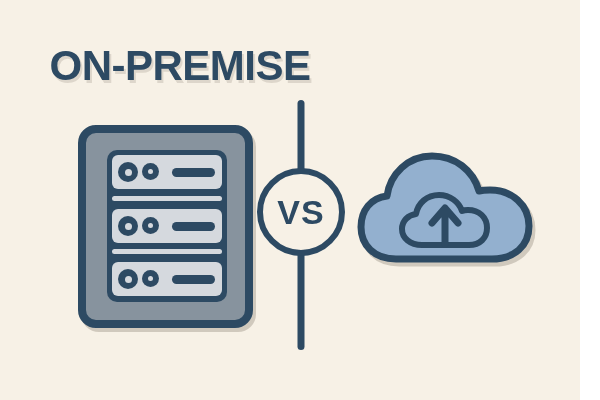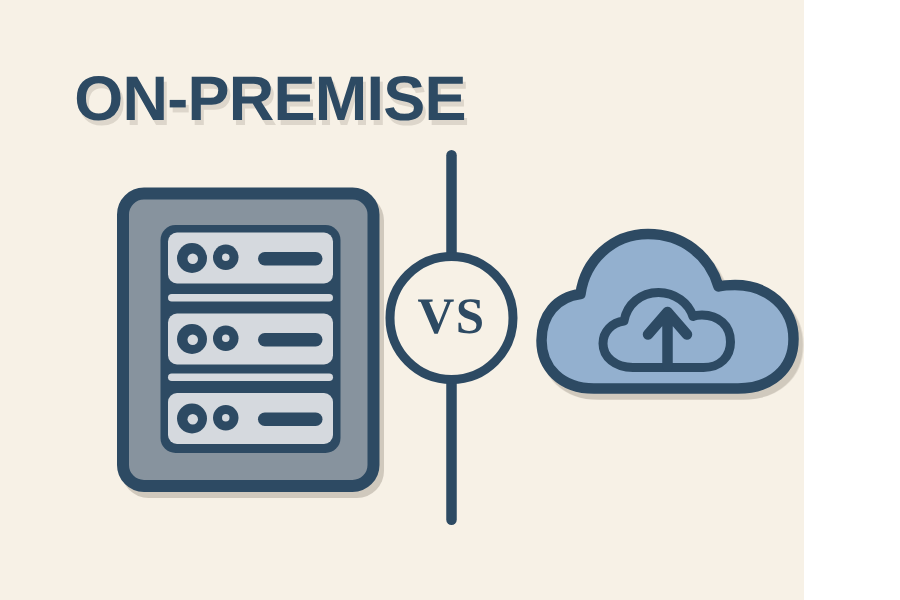--- a/index.html
+++ b/index.html
@@ -1,17 +1,17 @@
 <!DOCTYPE html>
 <html style="--background: #f7f1e6; --navy: #2d4a63; --server-body: #87939e; --server-face: #d5d9de; --cloud-fill: #93b0cf;"><head>
 <meta charset="utf-8">
 <style>
   html,body { margin:0; padding:0; }
   .stage {
-    position:relative; width:536px; height:400px;
+    position:relative; width:580px; height:400px;
     background:var(--background, #f7f1e6);
     overflow:hidden;
     font-family:"Liberation Sans", sans-serif;
   }
   
   .title {
     position:absolute; font-weight:800; font-size:42px; line-height:44px;
     color:var(--navy, #2d4a63); text-align:center; letter-spacing:-0.5px;
     text-shadow:2px 3px 0 rgba(120,110,95,0.20);
   }
@@ -58,21 +58,21 @@
   
   .divider-line {
     position:absolute; left:301px; top:100px; width:7px; height:250px;
     transform:translateX(-50%); background:var(--navy, #2d4a63); border-radius:4px;
   }
   .vs-badge {
     position:absolute; left:257px; top:168px; width:88px; height:88px;
     box-sizing:border-box; border:6px solid var(--navy, #2d4a63); border-radius:50%;
     background:var(--background, #f7f1e6);
     display:flex; align-items:center; justify-content:center;
-    font-weight:800; font-size:34px; letter-spacing:1px; color:var(--navy, #2d4a63);font-family:Liberation Serif, serif;
+    font-weight:800; font-size:34px; letter-spacing:1px; color:var(--navy, #2d4a63);
   }
 
   
   .cloud-svg {
     position:absolute; left:356px; top:150px; width:178px; height:115px;
     filter:drop-shadow(3px 4px 0 rgba(120,110,95,0.30));
   }
   .cloud-body {
     fill:var(--cloud-fill, #93b0cf); stroke:var(--navy, #2d4a63);
     stroke-width:7; stroke-linejoin:round;

